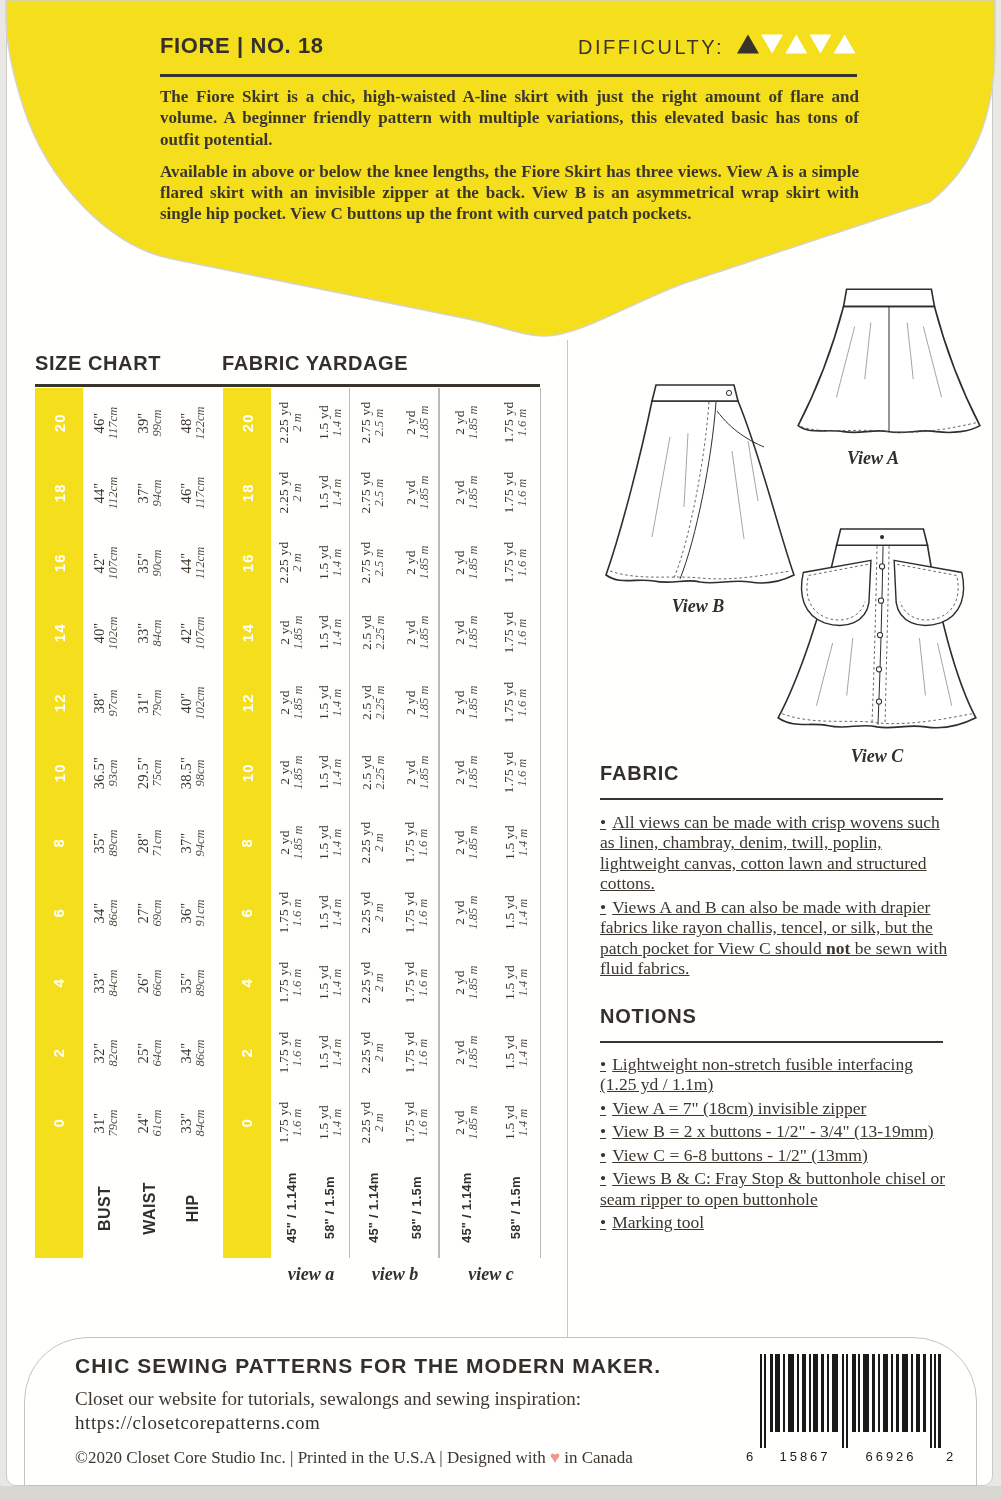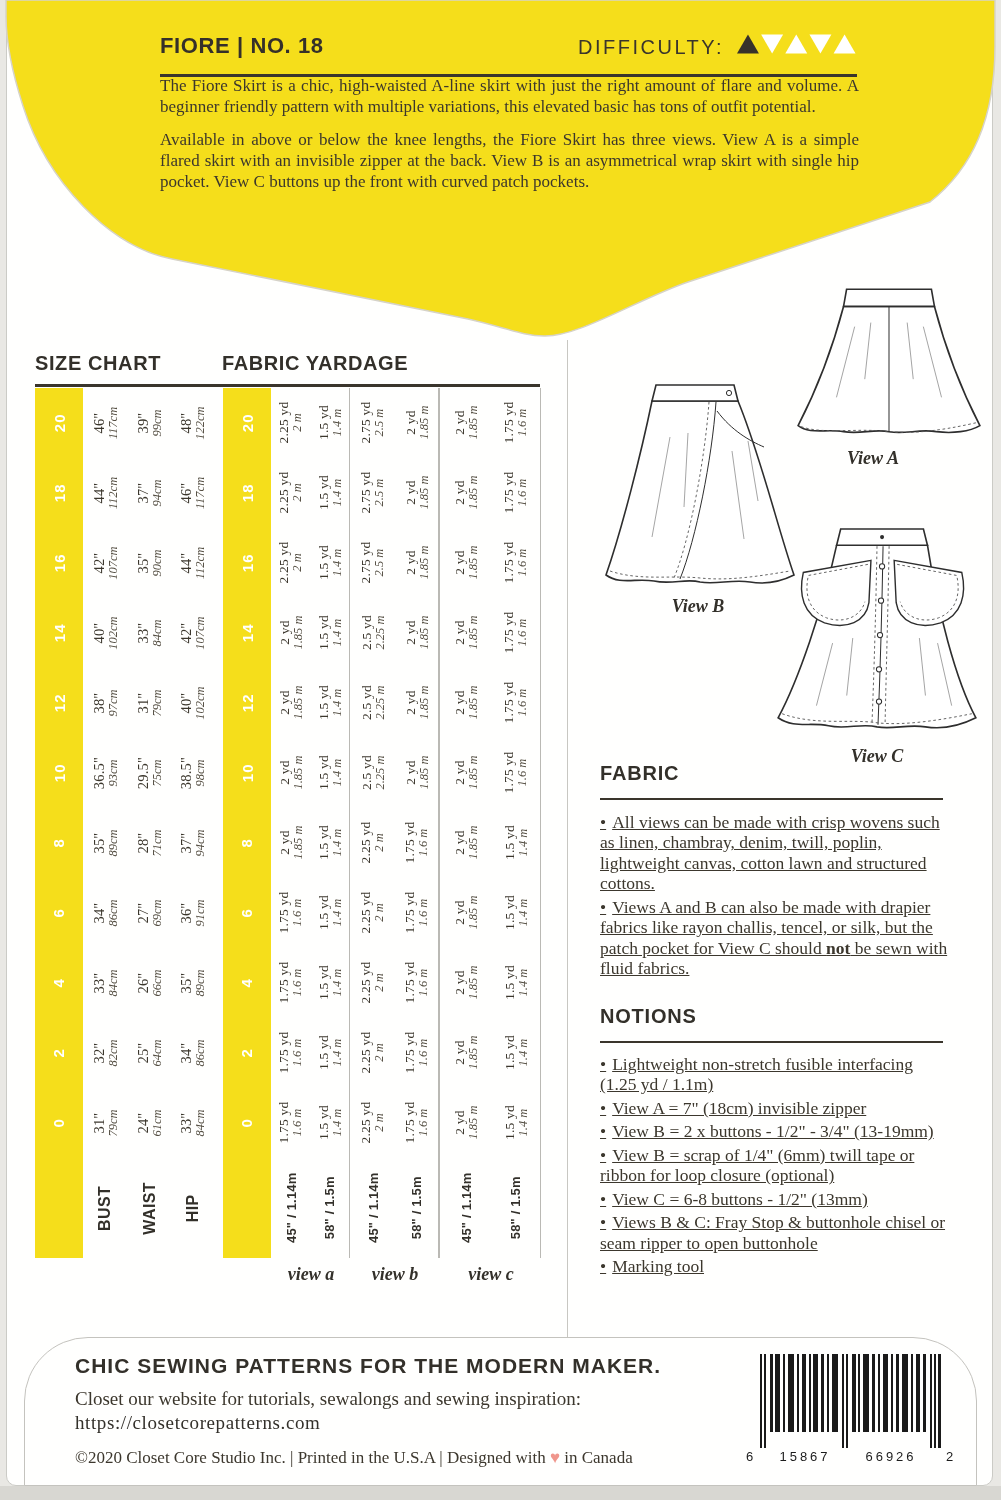--- a/index.html
+++ b/index.html
@@ -7,21 +7,21 @@
   .abs{position:absolute;}
   
   .envelope{left:6px;top:2px;width:987px;height:1484px;background:#fffffe;border:1.5px solid #cbcbc6;border-radius:26px 26px 10px 10px;box-sizing:border-box;}
   .bottom-strip{left:0;top:1486px;width:1001px;height:14px;background:#d8d7d2;}
   
   .flap-svg{left:0;top:0;width:1001px;height:345px;}
   .brand{left:160px;top:33px;font-size:22px;font-weight:700;letter-spacing:.6px;color:#35302a;}
   .difficulty-label{left:578px;top:36px;font-size:20px;font-weight:400;letter-spacing:2.5px;color:#3a352c;}
   .tri-svg{left:737px;top:31px;width:120px;height:26px;}
   .hdr-rule{left:160px;top:74px;width:697px;height:3px;background:#3a352c;}
-  .intro{left:160px;top:75px;width:699px;font-family:"Liberation Serif",serif;font-size:17px;line-height:1.25;color:#3c372d;text-align:justify;}
+  .intro{left:160px;top:86px;width:699px;font-family:"Liberation Serif",serif;font-size:17px;line-height:1.25;color:#3c372d;text-align:justify;font-weight:bold;}
   .intro p{margin:0 0 11px 0;}
   
   .chart-title{font-size:20px;font-weight:700;letter-spacing:.6px;color:#33302a;top:352px;}
   .chart-topline{left:35px;top:384px;width:505px;height:2.5px;background:#3a352c;}
   #chart-cols{left:35px;top:388px;display:flex;align-items:flex-start;}
   .ccol{display:flex;flex-direction:column;}
   .gapcol{width:8px;}
   .strip{background:#F5DE1B;}
   .ygroup{display:flex;}
   .gb,.gc{border-left:1px solid #bab9b4;border-right:1px solid #bab9b4;}
@@ -913,21 +913,20 @@
   <div><span class="dot">•</span><span>All views can be made with crisp wovens such as linen, chambray, denim, twill, poplin, lightweight canvas, cotton lawn and structured cottons.</span></div>
   <div><span class="dot">•</span><span>Views A and B can also be made with drapier fabrics like rayon challis, tencel, or silk, but the patch pocket for View C should </span><span class="bold">not</span><span> be sewn with fluid fabrics.</span></div>
 </div>
 
 <div class="abs sec-title" style="left:600px;top:1005px;">NOTIONS</div>
 <div class="abs sec-rule" style="left:600px;top:1041px;"></div>
 <div class="abs bullets" id="notions-list" style="left:600px;top:1054px;">
     <div><span class="dot">•</span>Lightweight non-stretch fusible interfacing (1.25 yd / 1.1m)</div>
     <div><span class="dot">•</span>View A = 7" (18cm) invisible zipper</div>
     <div><span class="dot">•</span>View B = 2 x buttons - 1/2" - 3/4" (13-19mm)</div>
-    <div><span class="dot">•</span>View B = scrap of 1/4" (6mm) twill tape or ribbon for loop closure (optional)</div>
     <div><span class="dot">•</span>View C = 6-8 buttons - 1/2" (13mm)</div>
     <div><span class="dot">•</span>Views B &amp; C: Fray Stop &amp; buttonhole chisel or seam ripper to open buttonhole</div>
     <div><span class="dot">•</span>Marking tool</div>
   </div>
 
 <div class="abs footer-card"></div>
 <div class="abs footer-headline">CHIC SEWING PATTERNS FOR THE MODERN MAKER.</div>
 <div class="abs footer-visit">Closet our website for tutorials, sewalongs and sewing inspiration:</div>
 <div class="abs footer-url">https://closetcorepatterns.com</div>
 <div class="abs footer-copy">

